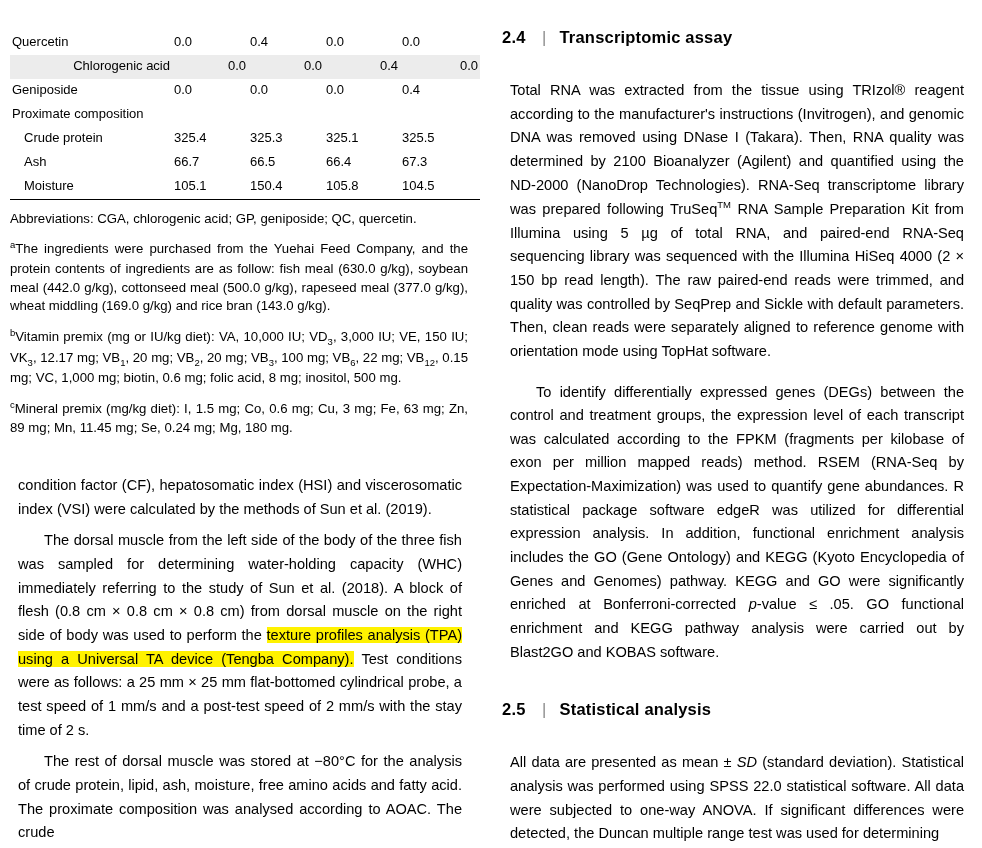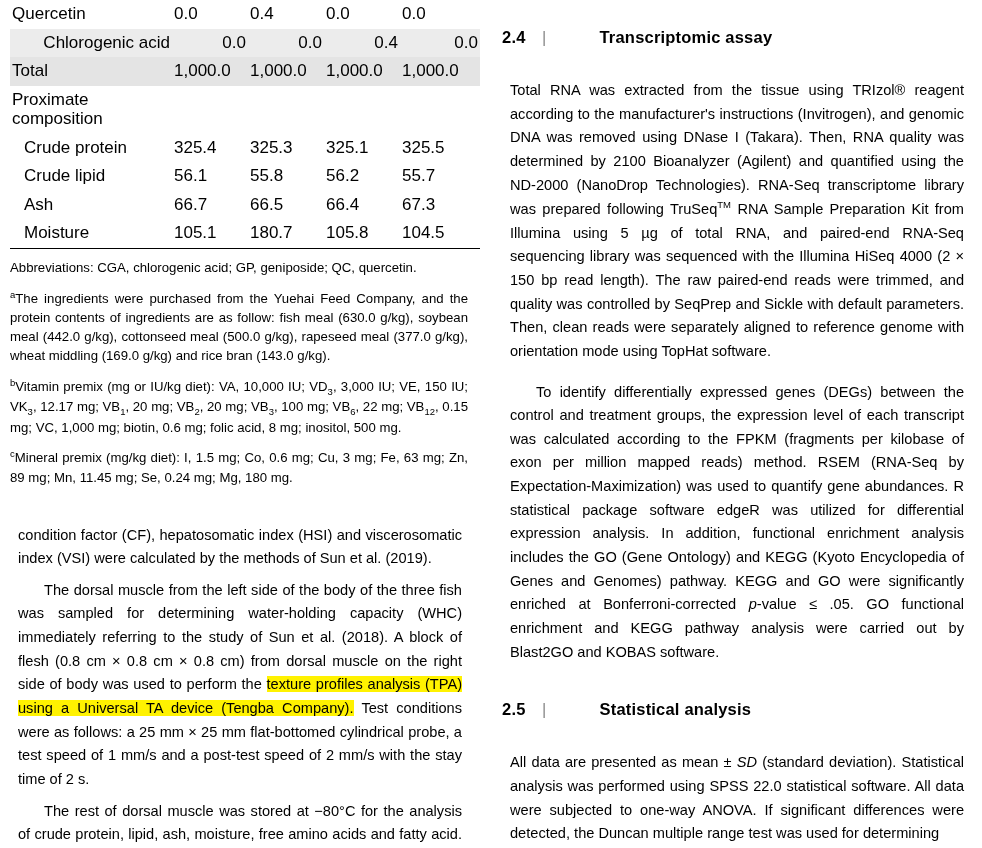--- a/index.html
+++ b/index.html
@@ -32,22 +32,23 @@
     left: 502px;
     top: 8px;
     width: 470px;
     height: 848px;
   }
 
   
   table.tbl {
     border-collapse: collapse;
     width: 460px;
-    font-size: 17px;
+    font-size: 13px;
     table-layout: fixed;
+    margin-top: 31px;
   }
   table.tbl td {
     padding: 4px 2px 5px 2px;
     vertical-align: bottom;
     line-height: 1.15;
   }
   td.c-label { width: 158px; }
   td.c-num { width: 72px; }
   td.c-num2 { width: 76px; }
   .row-shade td { background: #ececec; text-align: right; }
@@ -112,21 +113,21 @@
   }
   .sec-num {
     font-weight: bold;
     min-width: 40px;
   }
   .sec-bar {
     color: #8a8a8a;
     font-weight: normal;
     padding-right: 13px;
   }
-  .sec-title { font-weight: bold; margin-left: 40px; }
+  .sec-title { font-weight: bold; }
 
   .sp-20 { height: 20px; }
   .sp-24 { height: 24px; }
   .sp-28 { height: 28px; }
 </style>
 </head>
 <body>
 
 <div class="page">
 
@@ -141,59 +142,52 @@
           <td class="c-num">0.0</td>
           <td class="c-num2">0.0</td>
         </tr>
         <tr class="row-shade">
           <td class="c-label">Chlorogenic acid</td>
           <td class="c-num">0.0</td>
           <td class="c-num">0.0</td>
           <td class="c-num">0.4</td>
           <td class="c-num2">0.0</td>
         </tr>
-        <tr class="row-total">
-          <td class="c-label">Total</td>
-          <td class="c-num">1,000.0</td>
-          <td class="c-num">1,000.0</td>
-          <td class="c-num">1,000.0</td>
-          <td class="c-num2">1,000.0</td>
+        <tr>
+          <td class="c-label">Geniposide</td>
+          <td class="c-num">0.0</td>
+          <td class="c-num">0.0</td>
+          <td class="c-num">0.0</td>
+          <td class="c-num2">0.4</td>
         </tr>
         <tr>
           <td class="c-label">Proximate composition</td>
           <td class="c-num"></td>
           <td class="c-num"></td>
           <td class="c-num"></td>
           <td class="c-num2"></td>
         </tr>
         <tr>
           <td class="c-label indent">Crude protein</td>
           <td class="c-num">325.4</td>
           <td class="c-num">325.3</td>
           <td class="c-num">325.1</td>
           <td class="c-num2">325.5</td>
         </tr>
         <tr>
-          <td class="c-label indent">Crude lipid</td>
-          <td class="c-num">56.1</td>
-          <td class="c-num">55.8</td>
-          <td class="c-num">56.2</td>
-          <td class="c-num2">55.7</td>
-        </tr>
-        <tr>
           <td class="c-label indent">Ash</td>
           <td class="c-num">66.7</td>
           <td class="c-num">66.5</td>
           <td class="c-num">66.4</td>
           <td class="c-num2">67.3</td>
         </tr>
         <tr class="rule-bottom">
           <td class="c-label indent">Moisture</td>
           <td class="c-num">105.1</td>
-          <td class="c-num">180.7</td>
+          <td class="c-num">150.4</td>
           <td class="c-num">105.8</td>
           <td class="c-num2">104.5</td>
         </tr>
       </tbody>
     </table>
 
     <div class="footnotes">
       <p>Abbreviations: CGA, chlorogenic acid; GP, geniposide; QC, quercetin.</p>
       <p><span class="fn-sup">a</span><span>The ingredients were purchased from the Yuehai Feed Company, and the protein contents of ingredients are as follow: fish meal (630.0 g/kg), soybean meal (442.0 g/kg), cottonseed meal (500.0 g/kg), rapeseed meal (377.0 g/kg), wheat middling (169.0 g/kg) and rice bran (143.0 g/kg).</span></p>
       <p><span class="fn-sup">b</span><span>Vitamin premix (mg or IU/kg diet): VA, 10,000 IU; VD</span><sub>3</sub><span>, 3,000 IU; VE, 150 IU; VK</span><sub>3</sub><span>, 12.17 mg; VB</span><sub>1</sub><span>, 20 mg; VB</span><sub>2</sub><span>, 20 mg; VB</span><sub>3</sub><span>, 100 mg; VB</span><sub>6</sub><span>, 22 mg; VB</span><sub>12</sub><span>, 0.15 mg; VC, 1,000 mg; biotin, 0.6 mg; folic acid, 8 mg; inositol, 500 mg.</span></p>

